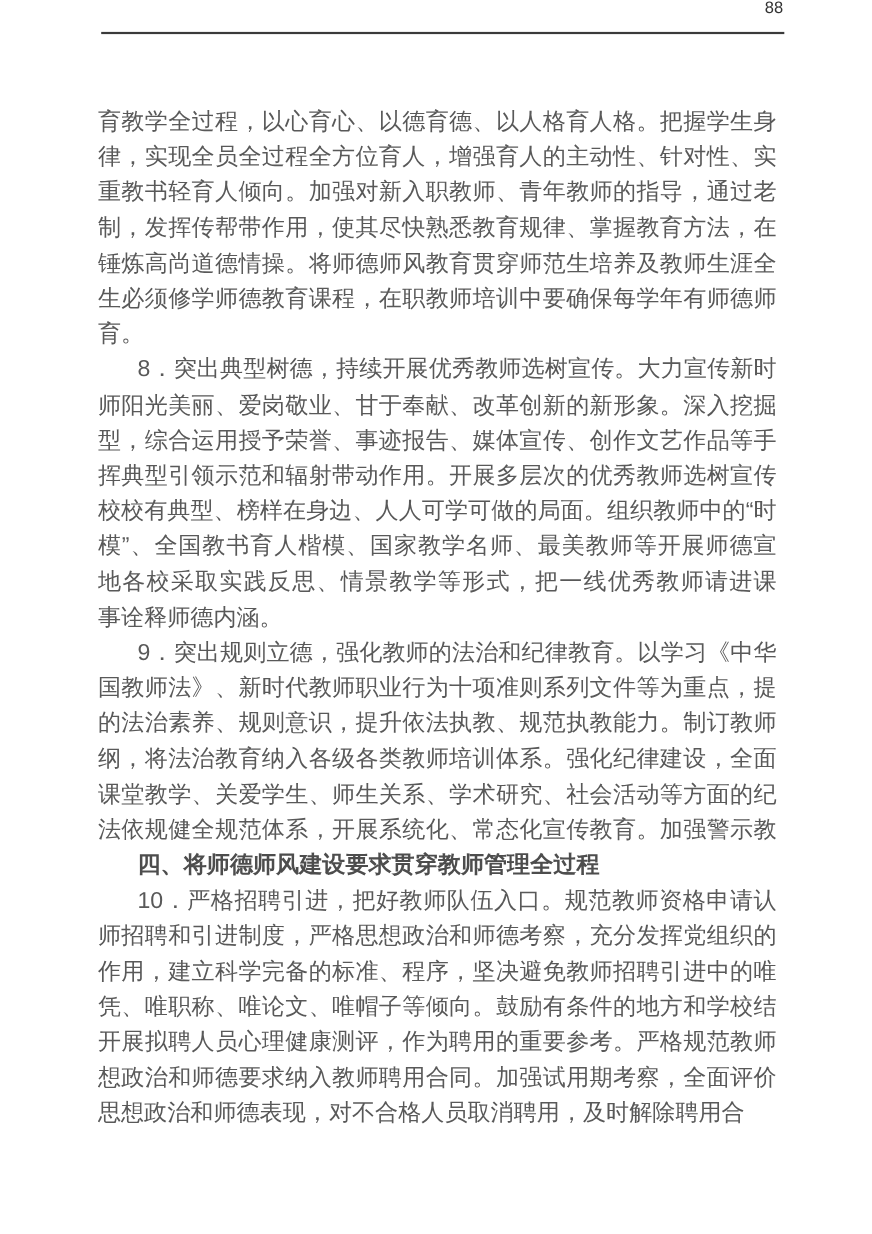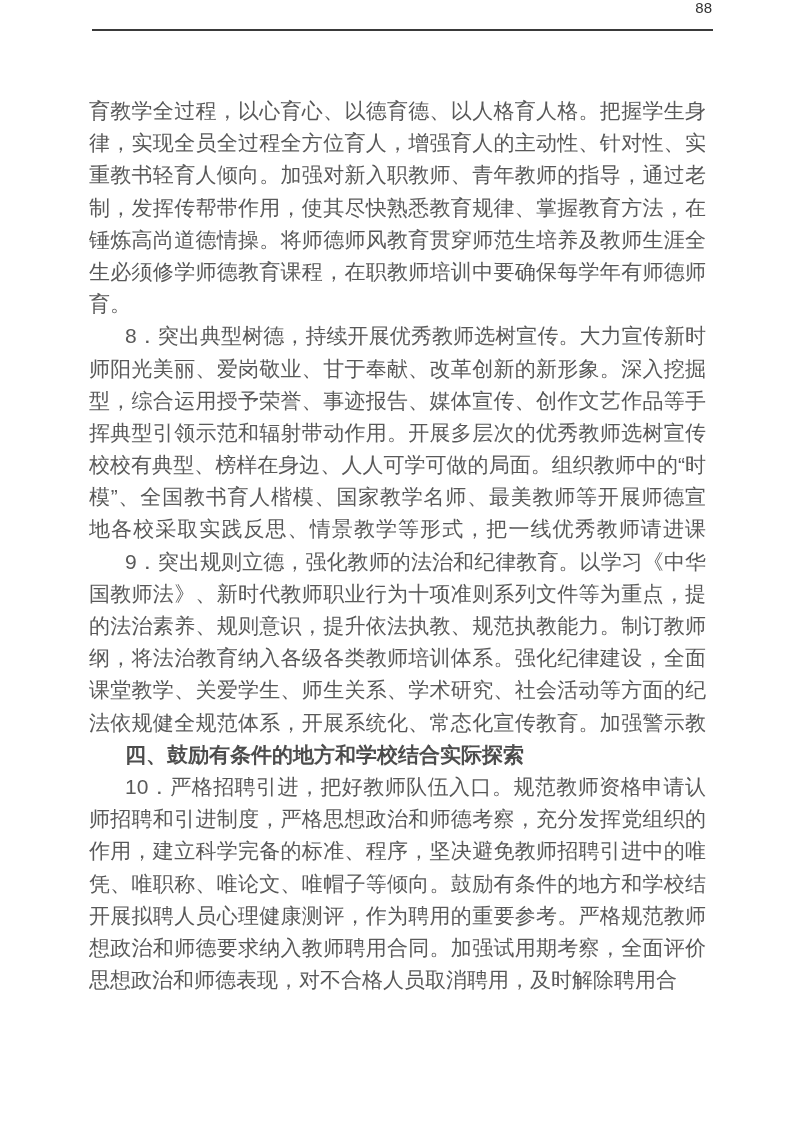--- a/index.html
+++ b/index.html
@@ -85,31 +85,32 @@
         <div class="line">育。</div>
       </div>
       <div class="paragraph">
         <div class="line just first-indent">8．突出典型树德，持续开展优秀教师选树宣传。大力宣传新时代广大教</div>
         <div class="line just">师阳光美丽、爱岗敬业、甘于奉献、改革创新的新形象。深入挖掘优秀教师典</div>
         <div class="line just">型，综合运用授予荣誉、事迹报告、媒体宣传、创作文艺作品等手段，充分发</div>
         <div class="line just">挥典型引领示范和辐射带动作用。开展多层次的优秀教师选树宣传活动，形成</div>
         <div class="line just">校校有典型、榜样在身边、人人可学可做的局面。组织教师中的“时代楷</div>
         <div class="line just">模”、全国教书育人楷模、国家教学名师、最美教师等开展师德宣讲。鼓励各</div>
         <div class="line just">地各校采取实践反思、情景教学等形式，把一线优秀教师请进课堂，用真人真</div>
+        <div class="line">事诠释师德内涵。</div>
       </div>
       <div class="paragraph">
         <div class="line just first-indent">9．突出规则立德，强化教师的法治和纪律教育。以学习《中华人民共和</div>
         <div class="line just">国教师法》、新时代教师职业行为十项准则系列文件等为重点，提高全体教师</div>
         <div class="line just">的法治素养、规则意识，提升依法执教、规范执教能力。制订教师法治教育大</div>
         <div class="line just">纲，将法治教育纳入各级各类教师培训体系。强化纪律建设，全面梳理教师在</div>
         <div class="line just">课堂教学、关爱学生、师生关系、学术研究、社会活动等方面的纪律要求，依</div>
         <div class="line just">法依规健全规范体系，开展系统化、常态化宣传教育。加强警示教育，引导广</div>
       </div>
       <div class="paragraph heading">
-        <div class="line first-indent">四、鼓励有条件的地方和学校结合实际探索</div>
+        <div class="line first-indent">四、将师德师风建设要求贯穿教师管理全过程</div>
       </div>
       <div class="paragraph">
         <div class="line just first-indent">10．严格招聘引进，把好教师队伍入口。规范教师资格申请认定，完善教</div>
         <div class="line just">师招聘和引进制度，严格思想政治和师德考察，充分发挥党组织的领导和把关</div>
         <div class="line just">作用，建立科学完备的标准、程序，坚决避免教师招聘引进中的唯分数、唯文</div>
         <div class="line just">凭、唯职称、唯论文、唯帽子等倾向。鼓励有条件的地方和学校结合实际探索</div>
         <div class="line just">开展拟聘人员心理健康测评，作为聘用的重要参考。严格规范教师聘用，将思</div>
         <div class="line just">想政治和师德要求纳入教师聘用合同。加强试用期考察，全面评价聘用人员的</div>
         <div class="line">思想政治和师德表现，对不合格人员取消聘用，及时解除聘用合同。高度重视</div>
       </div>

